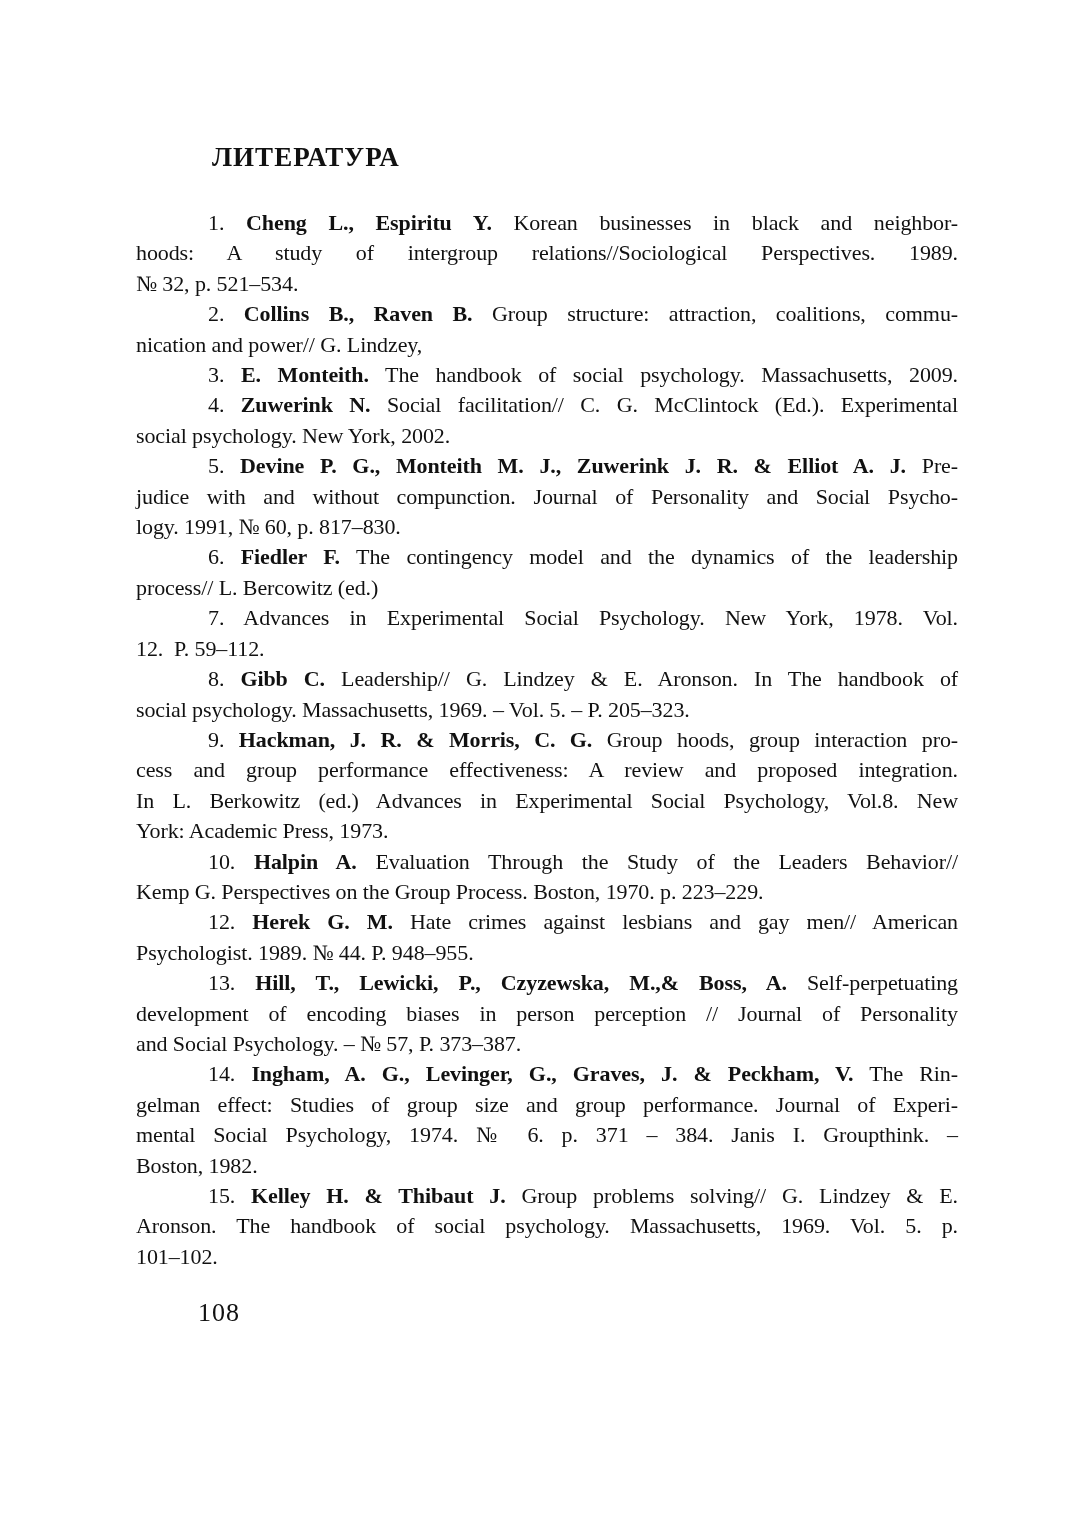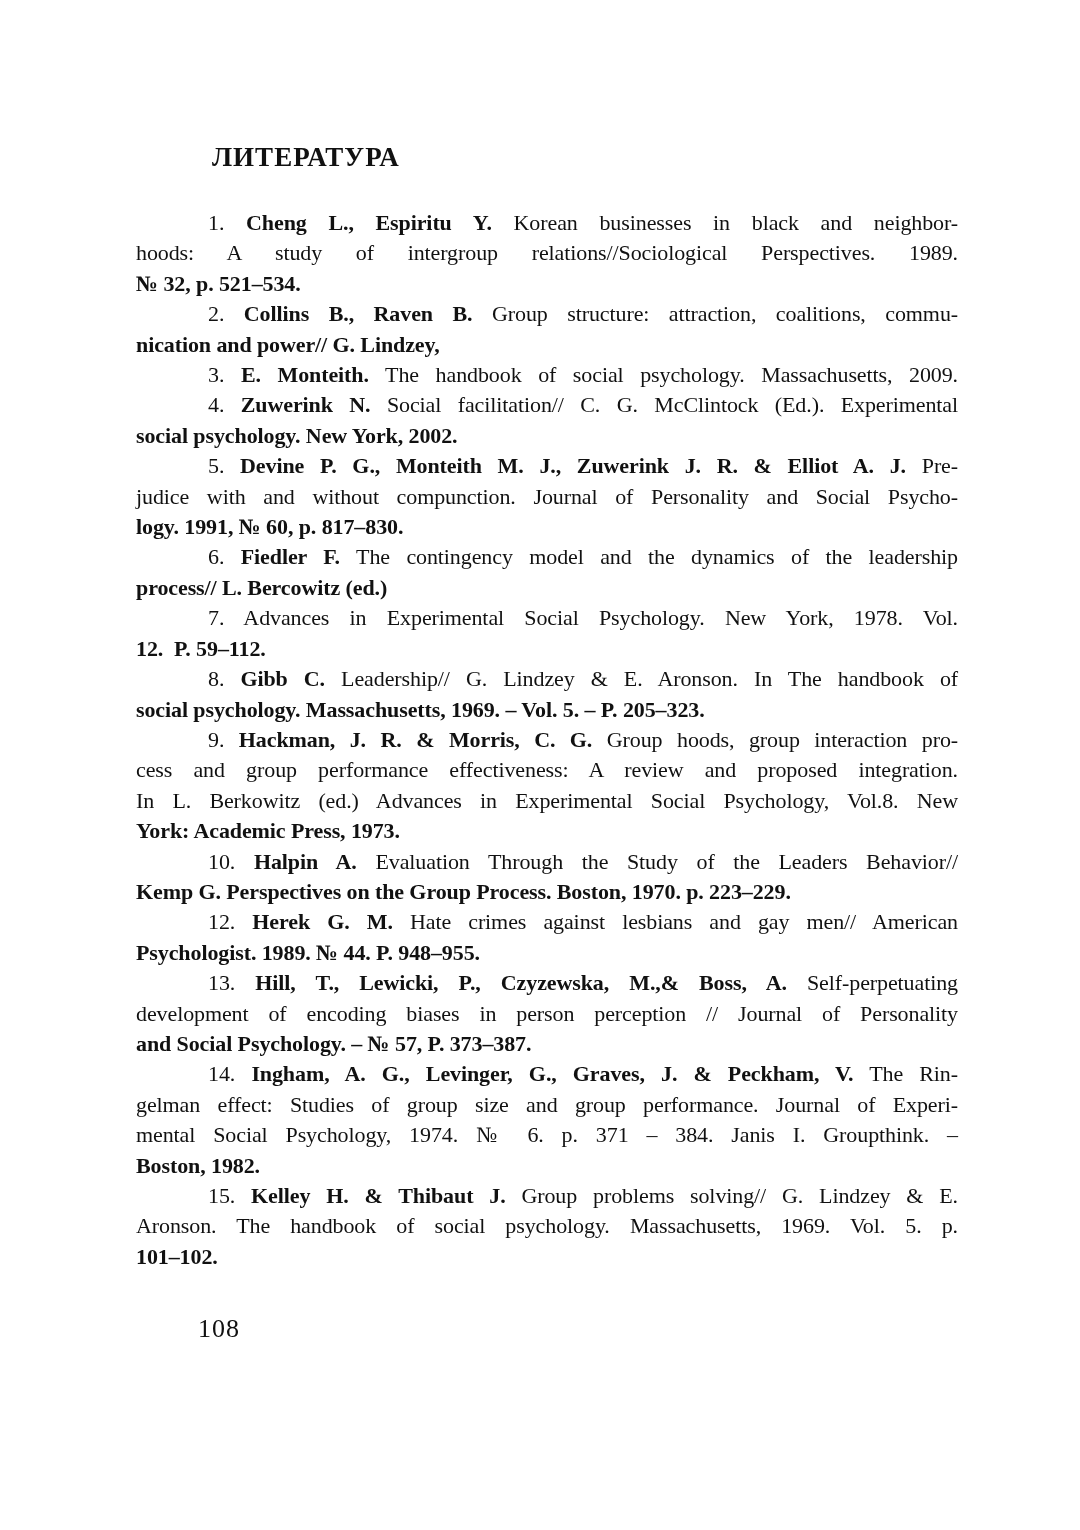--- a/index.html
+++ b/index.html
@@ -38,27 +38,26 @@
   .ref-entry { margin: 0; }
   .ref-line {
     white-space: nowrap;
     text-align: justify;
     text-align-last: justify;
   }
   .ref-line.first { padding-left: 72px; }
   .ref-line.last {
     text-align: right;
     text-align-last: left;
-    font-weight: bold;
   }
   .ref-line b { font-weight: bold; }
   .pagenum {
     font-size: 26px;
     line-height: 30px;
-    margin-top: 42px;
+    margin-top: 26px;
     padding-left: 62px;
     letter-spacing: 1px;
   }
 </style>
 </head>
 <body>
 
 <div class="page">
   <div class="content">
     <h1 class="title">ЛИТЕРАТУРА</h1>

